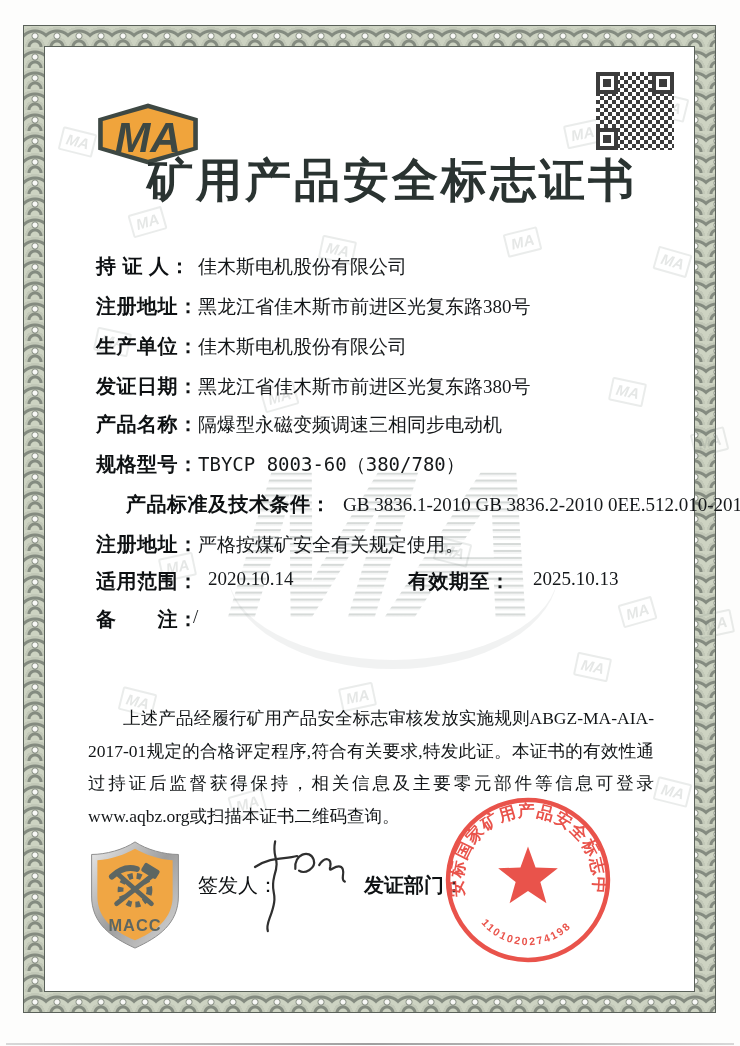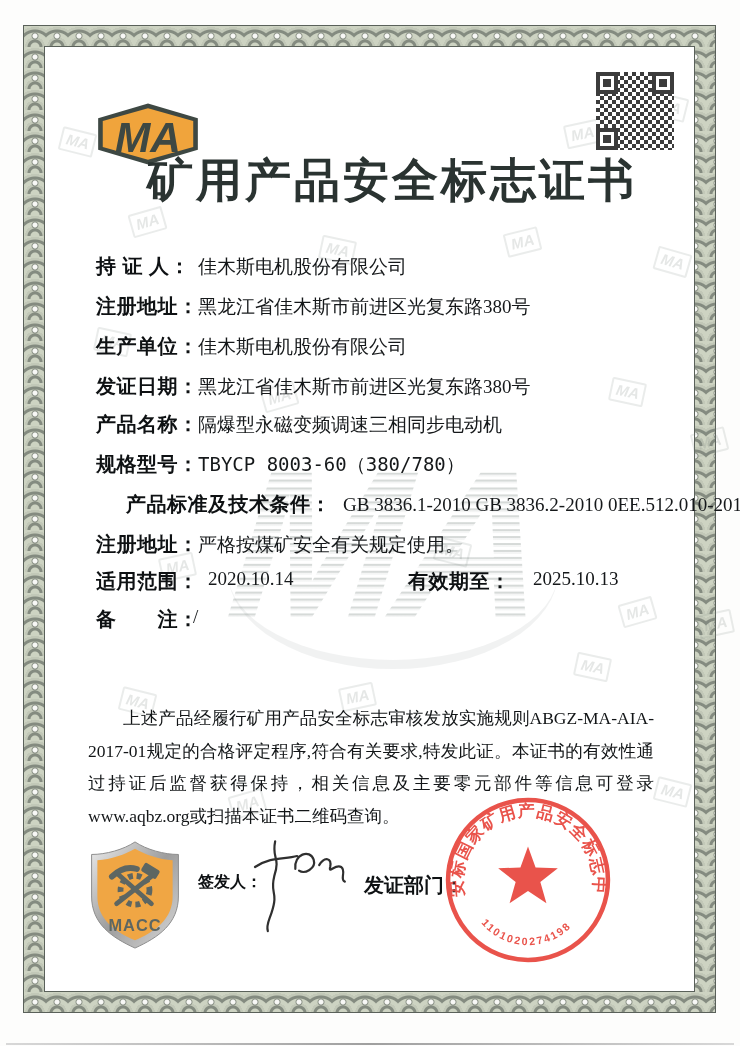--- a/index.html
+++ b/index.html
@@ -82,21 +82,21 @@
   .dates .issue-val{left:112px;} .dates .exp-lbl{left:312px;} .dates .exp-val{left:437px;}
   .remark .rem-val{left:97px;}
 
   
   .para{position:absolute;left:88px;top:702px;width:566px;z-index:3;
     font-family:"Liberation Serif",serif;font-size:17.5px;line-height:32.5px;
     text-align:justify;text-indent:2em;color:#121517;}
 
   
   .macc{position:absolute;left:86px;top:840px;z-index:3;}
-  .signer-lbl{position:absolute;left:198px;top:872px;z-index:3;font-weight:bold;font-size:16px;color:#0e1113;}
+  .signer-lbl{position:absolute;left:198px;top:872px;z-index:3;font-weight:normal;font-size:20px;color:#0e1113;}
   .signature{position:absolute;left:244px;top:826px;z-index:4;}
   .dept-lbl{position:absolute;left:364px;top:872px;z-index:3;font-weight:bold;font-size:20px;color:#0e1113;}
   .stamp{position:absolute;left:442px;top:794px;z-index:4;opacity:.92;}
 </style>
 </head>
 <body>
 
 <div class="page">
 
   <div class="border-frame"></div>

